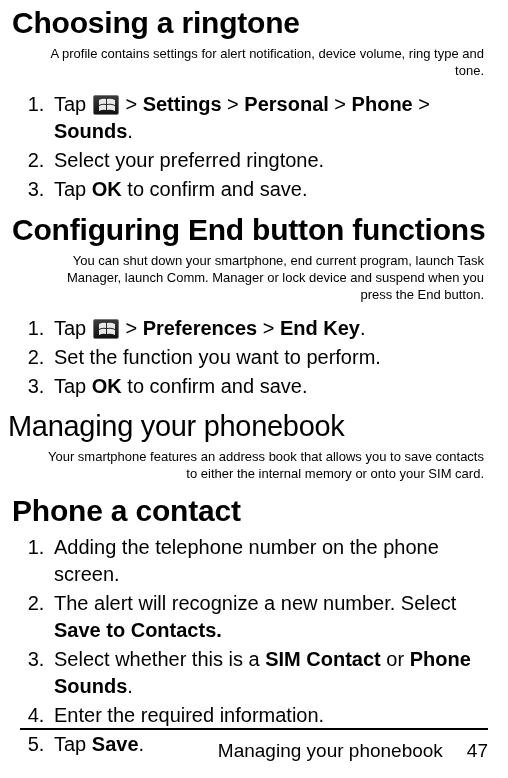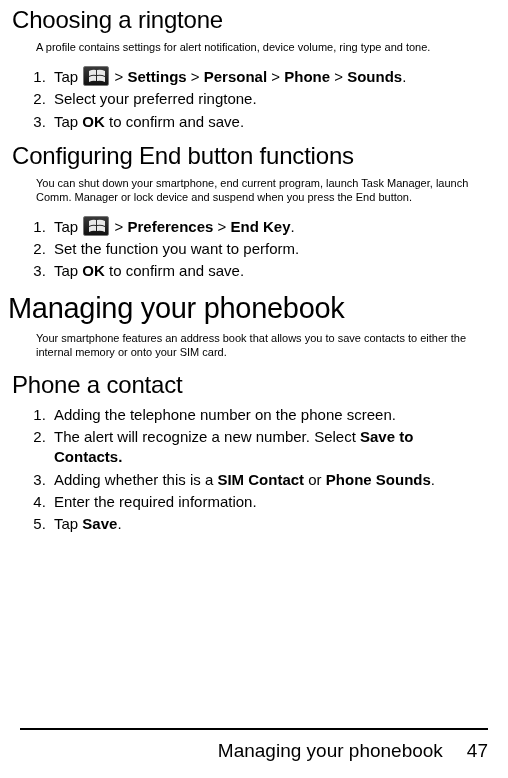--- a/index.html
+++ b/index.html
@@ -6,38 +6,39 @@
   body {
     width: 508px;
     height: 778px;
     background: #fff;
     font-family: "Segoe UI", "Frutiger", Arial, sans-serif;
     color: #000;
     padding: 6px 20px 16px 20px;
     position: relative;
   }
   .h2 {
-    font-size: 24px;
-    font-weight: 400;
+    font-size: 30px;
+    font-weight: 700;
     margin: 0 0 6px -8px;
     letter-spacing: -0.2px;
   }
   .h1 {
     font-size: 29px;
     font-weight: 400;
     margin: 8px 0 6px -12px;
     letter-spacing: -0.3px;
   }
   .para {
-    font-size: 11px;
+    font-size: 13px;
     line-height: 1.28;
     margin: 0 4px 12px 16px;
+    text-align: right;
   }
   ol.steps {
-    font-size: 15px;
+    font-size: 20px;
     line-height: 1.35;
     margin: 0 4px 10px 4px;
     padding-left: 26px;
   }
   ol.steps li {
     margin-bottom: 2px;
     padding-left: 4px;
   }
   .bold { font-weight: 600; }
   .inline-icon {
@@ -120,21 +121,21 @@
 <div class="h1">Managing your phonebook</div>
 <p class="para">Your smartphone features an address book that allows you to save contacts to either the internal memory or onto your SIM card.</p>
 
 <div class="h2">Phone a contact</div>
 <ol class="steps">
   <li>Adding the telephone number on the phone screen.</li>
   <li>
     <span>The alert will recognize a new number. Select </span><span class="bold">Save to Contacts.</span>
   </li>
   <li>
-    <span>Adding whether this is a </span><span class="bold">SIM Contact</span><span> or </span><span class="bold">Phone Sounds</span><span>.</span>
+    <span>Select whether this is a </span><span class="bold">SIM Contact</span><span> or </span><span class="bold">Phone Sounds</span><span>.</span>
   </li>
   <li>Enter the required information.</li>
   <li>
     <span>Tap </span><span class="bold">Save</span><span>.</span>
   </li>
 </ol>
 
 <div class="footer">
   <span class="title">Managing your phonebook</span>
   <span class="pg">47</span>

